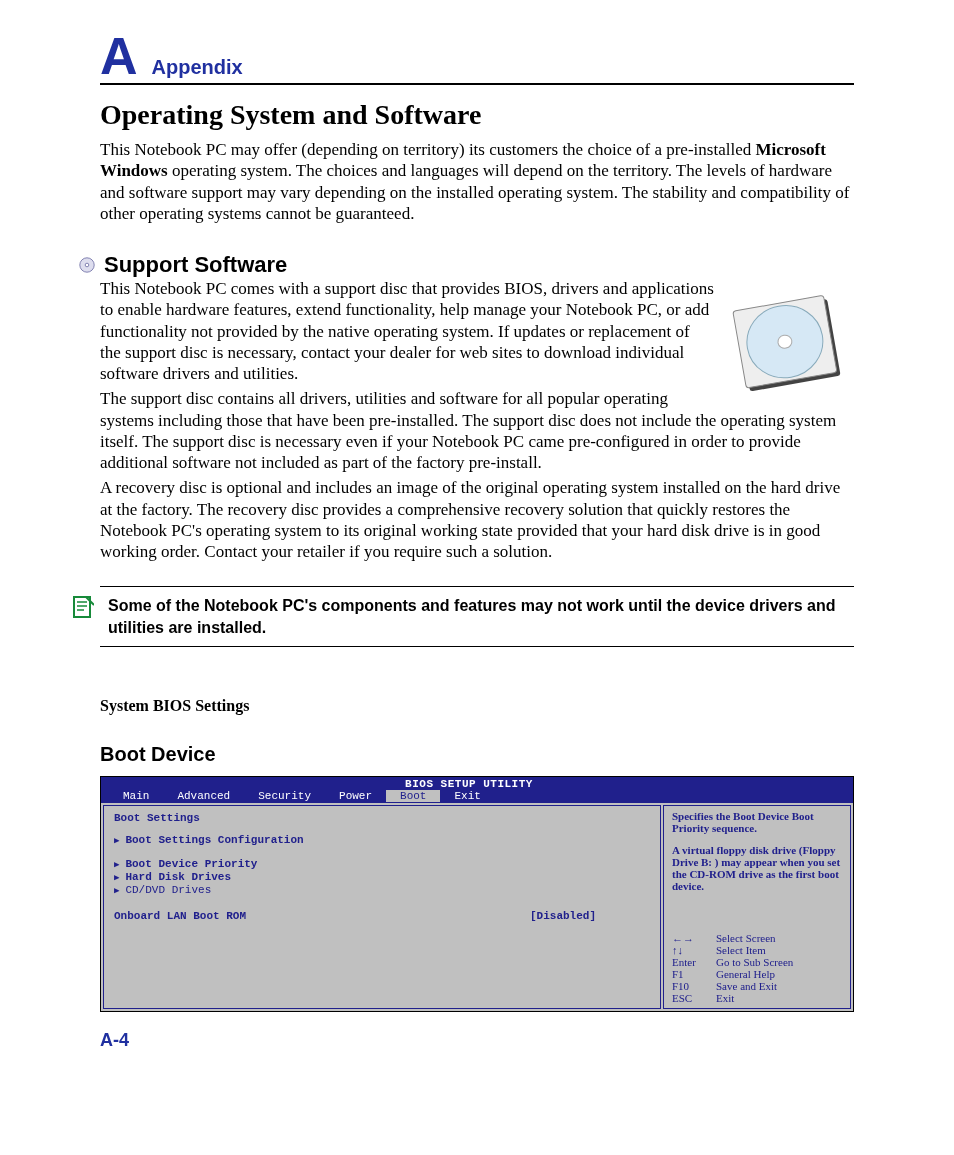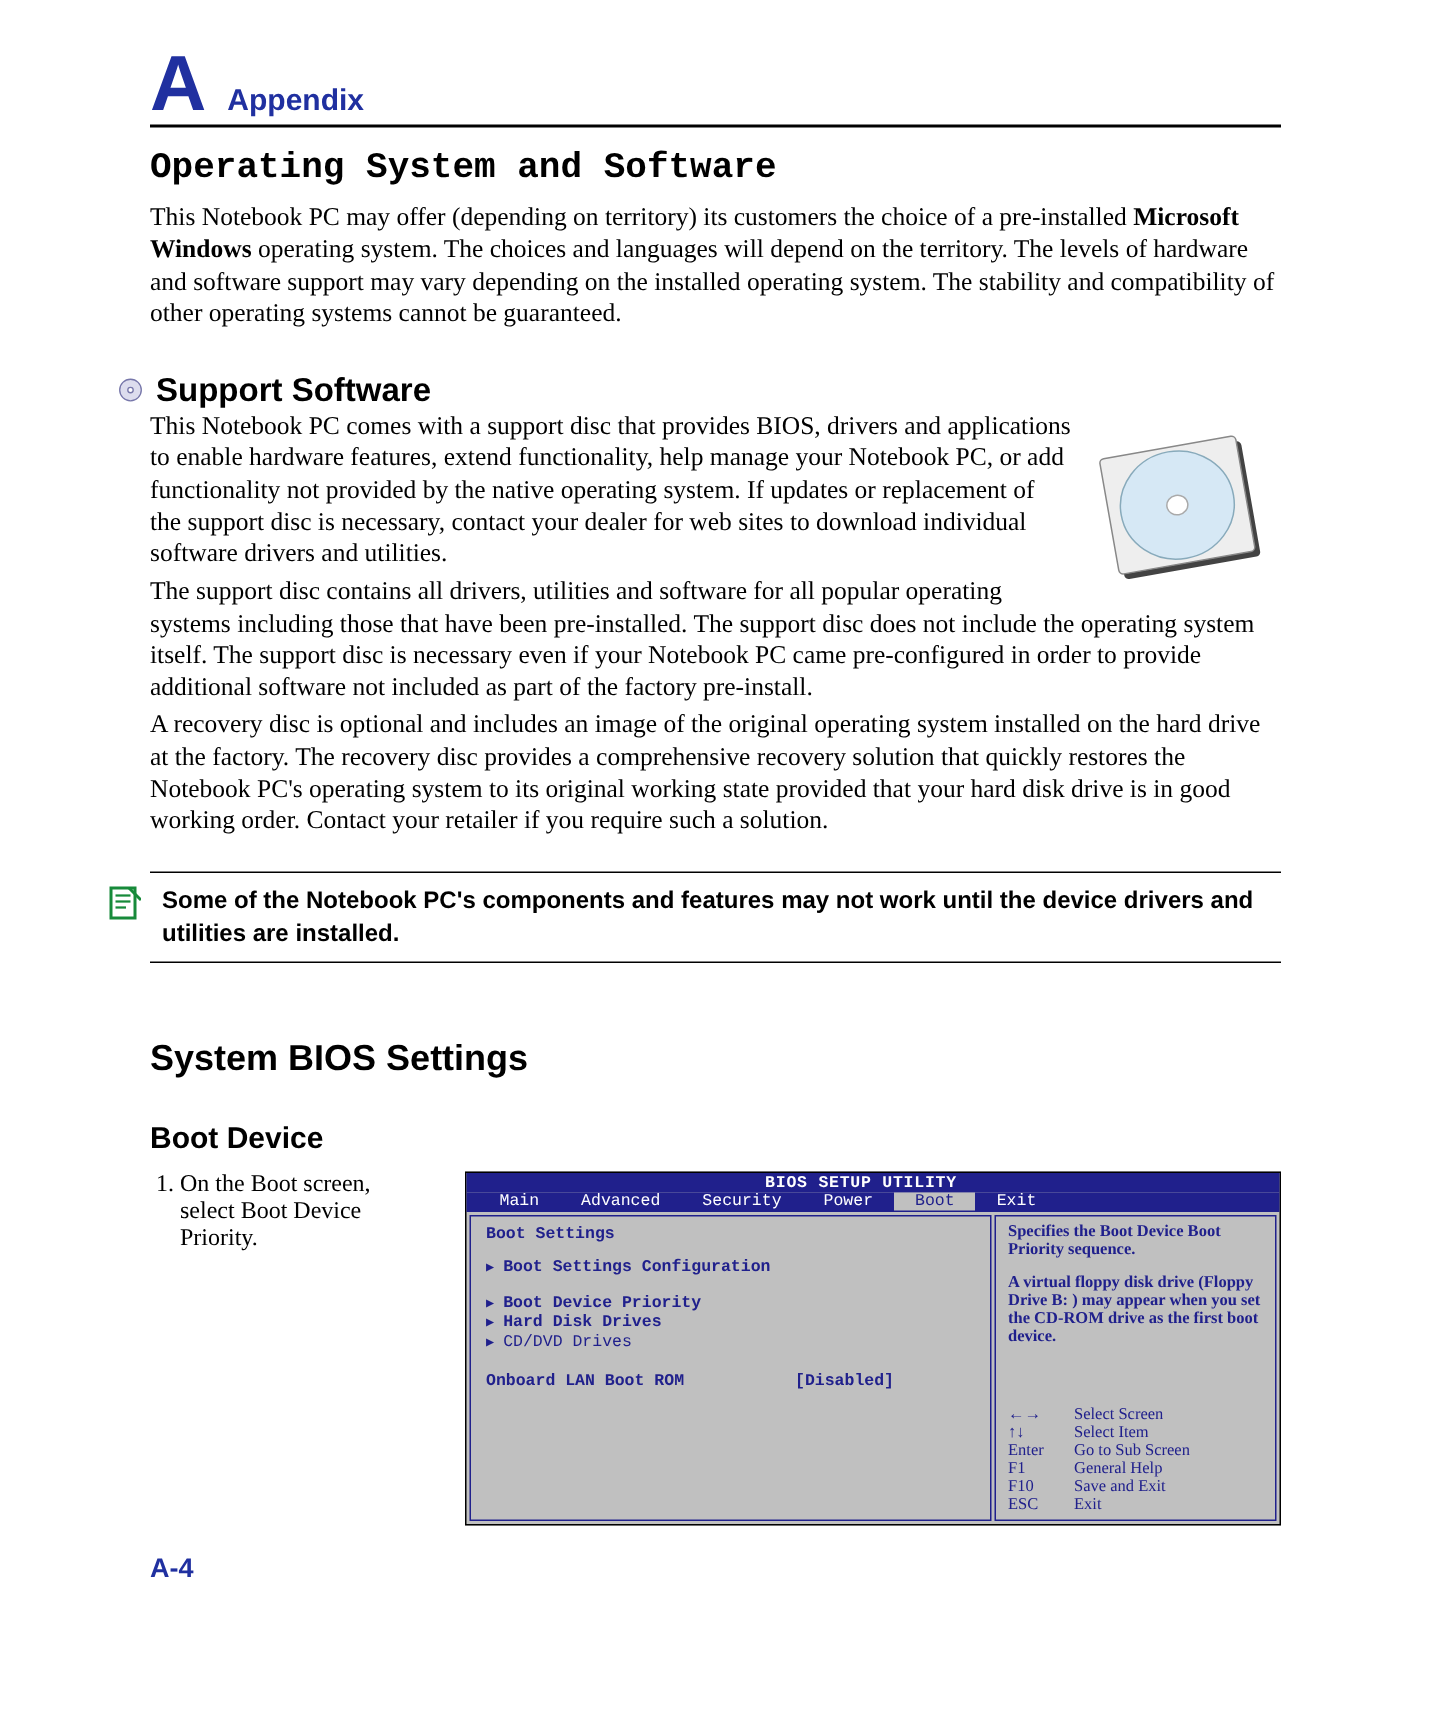--- a/index.html
+++ b/index.html
@@ -28,23 +28,23 @@
     line-height: 1;
   }
   .appendix-word {
     font-family: Arial, Helvetica, sans-serif;
     font-weight: bold;
     font-size: 20px;
     color: #2030a0;
     padding-bottom: 4px;
   }
   h1.main-title {
-    font-family: Liberation Mono, monospace;
-    font-weight: bold;
-    font-size: 24px;
+    font-family: Liberation Serif, serif;
+    font-weight: bold;
+    font-size: 28px;
     margin: 10px 0 8px 0;
   }
   p.body {
     font-size: 17px;
     line-height: 1.25;
     margin: 0 0 4px 0;
   }
   .section-with-icon {
     display: flex;
     align-items: center;
@@ -77,23 +77,23 @@
     align-items: flex-start;
   }
   .note-icon { flex: 0 0 22px; margin-left: -28px; }
   .note-text {
     font-family: Arial, Helvetica, sans-serif;
     font-weight: bold;
     font-size: 16px;
     line-height: 1.35;
   }
   h2.section {
-    font-family: Liberation Sans, sans-serif;
-    font-weight: bold;
-    font-size: 24px;
+    font-family: Liberation Serif, serif;
+    font-weight: bold;
+    font-size: 16px;
     margin: 50px 0 10px 0;
   }
   h3.subsection {
     font-family: Arial, Helvetica, sans-serif;
     font-weight: bold;
     font-size: 20px;
     margin: 28px 0 10px 0;
   }
   .two-col {
     display: flex;
@@ -233,25 +233,20 @@
       </svg>
     </span>
     <div class="note-text">Some of the Notebook PC's components and features may not work until the device drivers and utilities are installed.</div>
   </div>
 
   <h2 class="section">System BIOS Settings</h2>
 
   <h3 class="subsection">Boot Device</h3>
 
   <div class="two-col">
-    <div class="instruction">
-      <ol>
-          <li>On the Boot screen, select Boot Device Priority.</li>
-        </ol>
-    </div>
 
     <div class="bios">
       <div class="bios-title">BIOS SETUP UTILITY</div>
       <div class="bios-tabs">
         <span class="bios-tab">Main</span>
         <span class="bios-tab">Advanced</span>
         <span class="bios-tab">Security</span>
         <span class="bios-tab">Power</span>
         <span class="bios-tab active">Boot</span>
         <span class="bios-tab">Exit</span>

